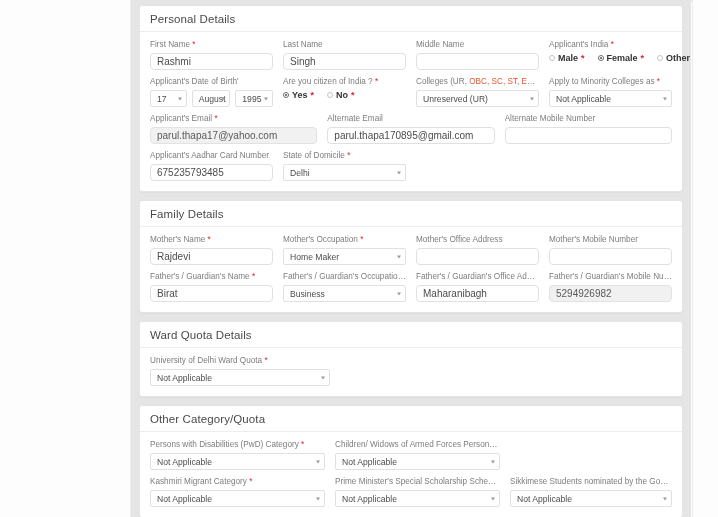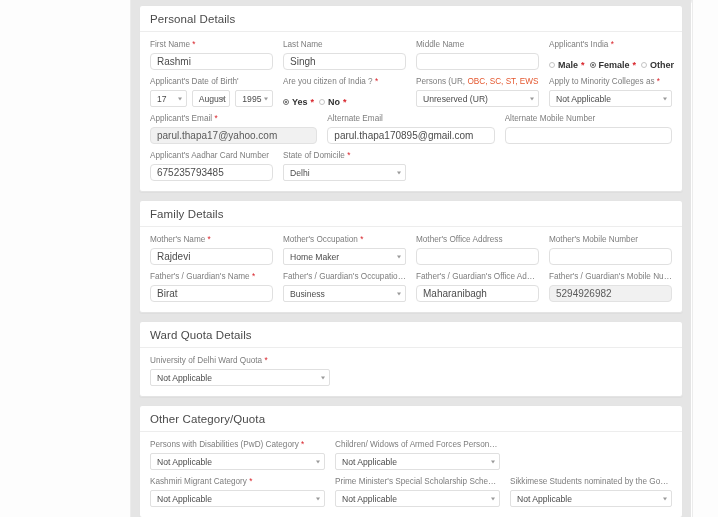--- a/index.html
+++ b/index.html
@@ -85,21 +85,21 @@
     overflow:hidden;white-space:nowrap;
   }
   .sel .caret{
     position:absolute;right:4px;top:50%;transform:translateY(-50%);
     width:0;height:0;
     border-left:2.6px solid transparent;
     border-right:2.6px solid transparent;
     border-top:3.2px solid #9a9a9a;
   }
 
-  .radios{display:flex;align-items:flex-end;gap:5px;height:17px;}
+  .radios{display:flex;align-items:flex-start;gap:13px;height:17px;}
   .rad{display:flex;align-items:center;gap:3px;font-size:9px;color:#333;font-weight:bold;}
   .dot{
     width:6px;height:6px;border-radius:50%;
     border:1px solid #c4c4c4;background:#fff;box-sizing:border-box;
     position:relative;flex:0 0 auto;
   }
   .dot.on{border-color:#6d6d6d;background:#fff;}
   .dot.on::after{
     content:"";position:absolute;left:1px;top:1px;width:2px;height:2px;
     border-radius:50%;background:#555;
@@ -188,21 +188,21 @@
                   <span class="ast">*</span>
                 </span>
               <span class="rad">
                   <span class="dot"></span>
                   <span>No</span>
                   <span class="ast">*</span>
                 </span>
             </div>
           </div>
           <div class="f grow">
-            <label class="lbl"><span>Persons (UR, </span><span class="cat-hi">OBC, SC, ST, EWS</span> </label>
+            <label class="lbl"><span>Colleges (UR, </span><span class="cat-hi">OBC, SC, ST, EWS</span> </label>
             <div class="sel">
                 <span>Unreserved (UR)</span>
                 <span class="caret"></span>
               </div>
           </div>
           <div class="f grow">
             <label class="lbl"><span>Apply to Minority Colleges as</span> <span class="req">*</span></label>
             <div class="sel">
                 <span>Not Applicable</span>
                 <span class="caret"></span>

